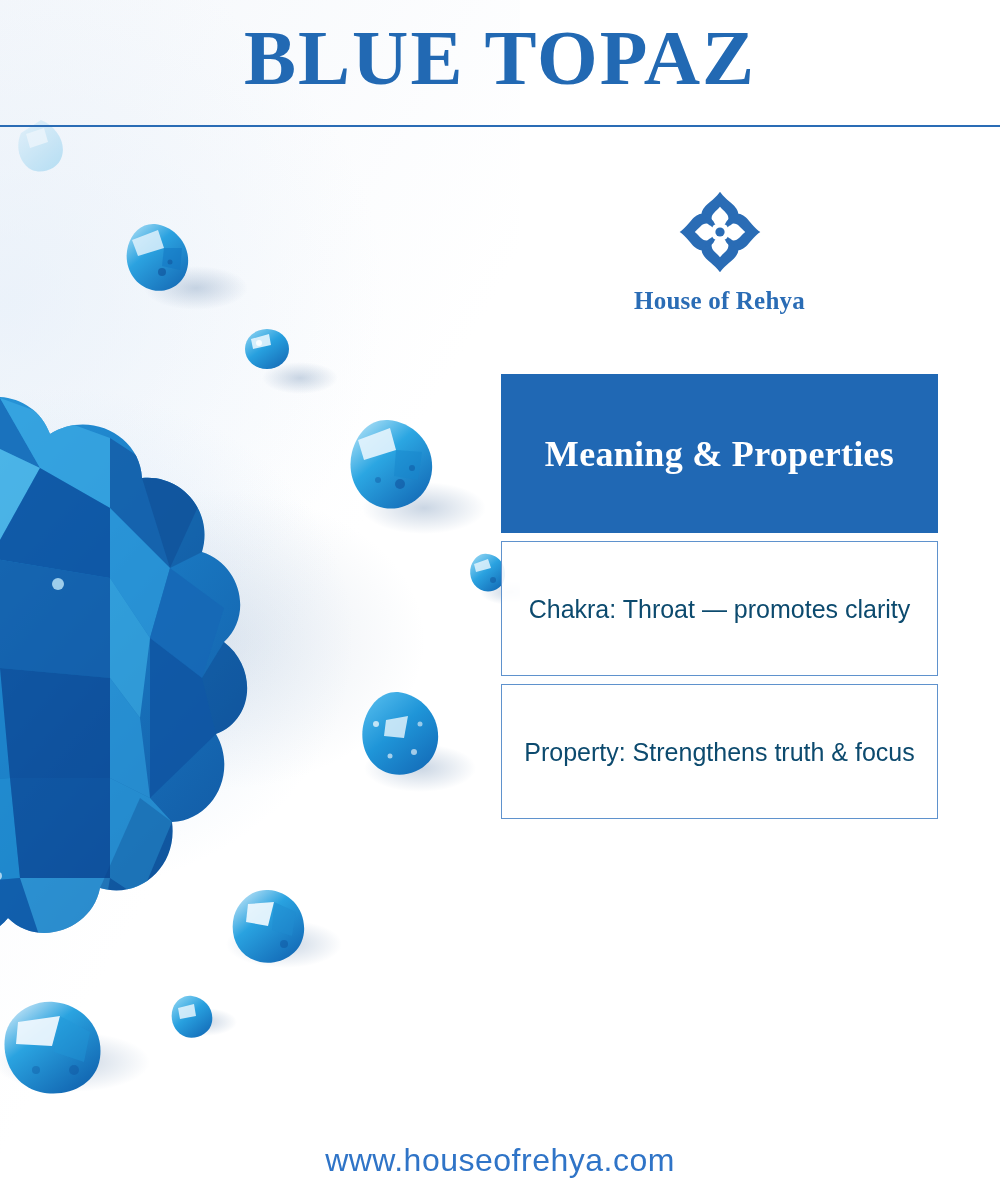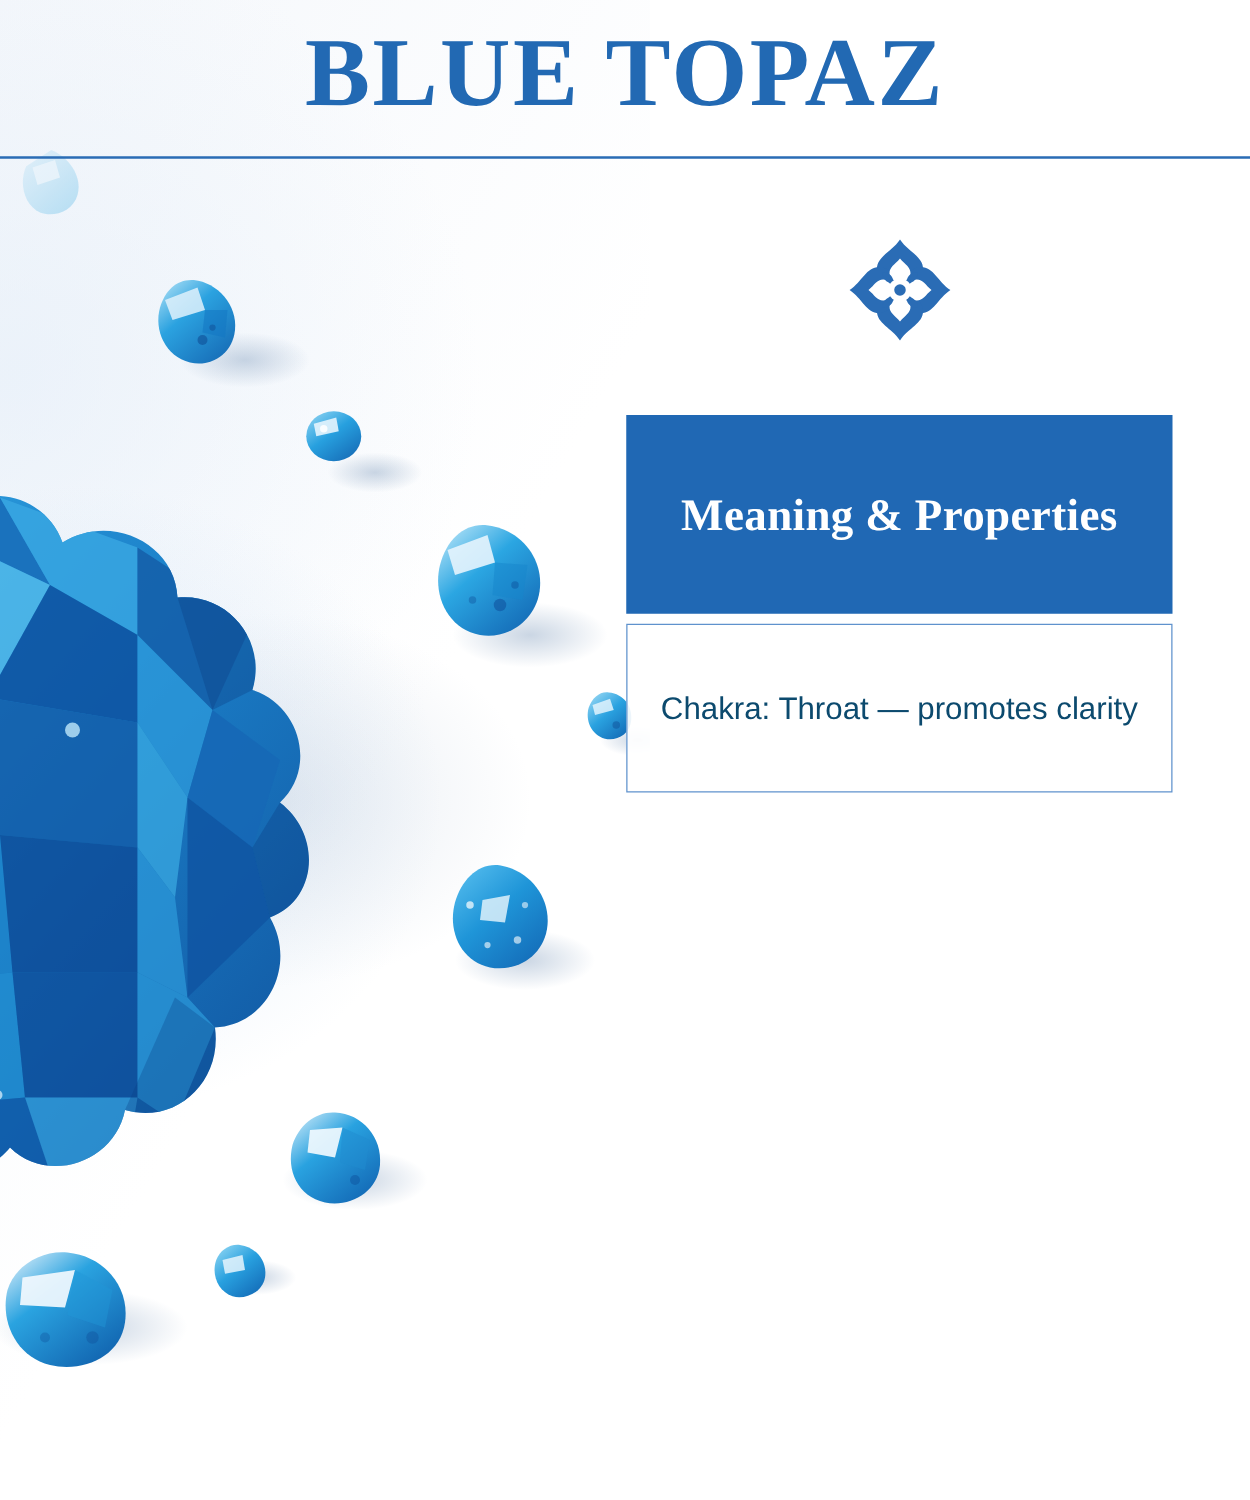--- a/index.html
+++ b/index.html
@@ -425,28 +425,35 @@
           <path d="M20,50 C26,45 28,40 34,40 C39,40 42,45 42,50 C42,55 39,60 34,60 C28,60 26,55 20,50 Z" fill="#ffffff"></path>
 
           <path d="M33,33 C40,33 44,37 44,44 C40,44 33,41 33,33 Z"></path>
           <path d="M67,33 C67,41 60,44 56,44 C56,37 60,33 67,33 Z"></path>
           <path d="M67,67 C60,67 56,63 56,56 C60,56 67,59 67,67 Z"></path>
           <path d="M33,67 C33,59 40,56 44,56 C44,63 40,67 33,67 Z"></path>
         </g>
         <circle cx="50" cy="50" r="11" fill="#ffffff"></circle>
         <circle cx="50" cy="50" r="5.5" fill="#2a6cb5"></circle>
       </svg>
+      <div class="brand-name">House of Rehya</div>
     </div>
 
     <div class="section-header">
       <div class="section-header-label">Meaning &amp; Properties</div>
     </div>
 
     <div class="fact-card">
       <div class="fact-text">Chakra: Throat — promotes clarity</div>
     </div>
 
+    <div class="fact-card">
+      <div class="fact-text">Property: Strengthens truth &amp; focus</div>
+    </div>
 
 
   </div>
 
+  <div class="footer">
+    <span class="footer-url">www.houseofrehya.com</span>
+  </div>
 
 </div>
 
 </body></html>

